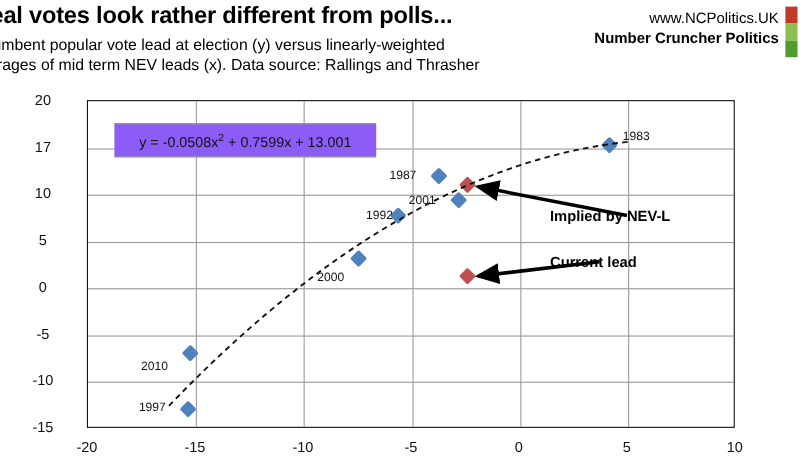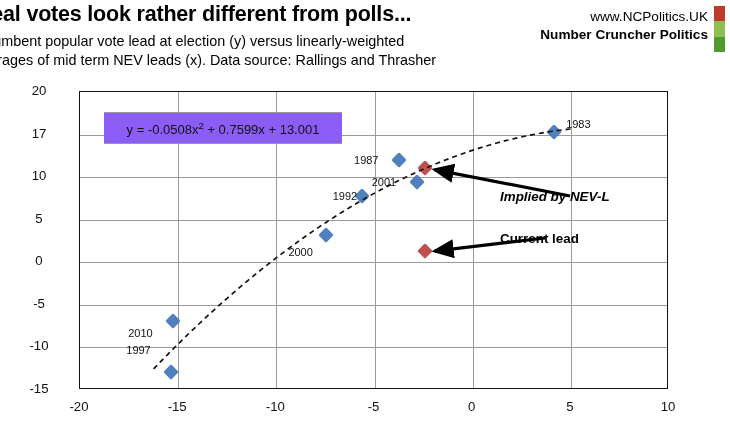--- a/index.html
+++ b/index.html
@@ -226,21 +226,21 @@
         <div class="pt-label" style="left: 354.023px; top: 159.966px;">1987</div>
         <div class="marker blue" title="2001" style="left: 416.693px; top: 182.103px;"></div>
         <div class="pt-label" style="left: 371.693px; top: 182.103px;">2001</div>
         <div class="marker blue" title="1992" style="left: 361.72px; top: 195.726px;"></div>
         <div class="pt-label" style="left: 316.72px; top: 195.726px; margin-left: 16px;">1992</div>
         <div class="marker blue" title="2005" style="left: 326.38px; top: 234.891px;"></div>
         <div class="pt-label" style="left: 288.38px; top: 251.891px;">2000</div>
         <div class="marker blue" title="2010" style="left: 173.24px; top: 320.886px;"></div>
         <div class="pt-label" style="left: 128.24px; top: 333px;">2010</div>
         <div class="marker blue" title="1997" style="left: 171.277px; top: 371.971px;"></div>
-        <div class="pt-label" style="left: 126.277px; top: 350px;">1997</div>
+        <div class="pt-label" style="left: 126.277px; top: 371px;">1997</div>
         <div class="marker red" title="Implied by NEV-L" style="left: 424.547px; top: 167.629px;"></div>
         <div class="marker red" title="Current polls" style="left: 424.547px; top: 251.069px;"></div>
       </div>
     <svg class="overlay" id="overlay">
       <defs>
         <marker id="arrowhead" markerWidth="7" markerHeight="7" refX="6" refY="3.0" orient="auto" markerUnits="strokeWidth">
           <polygon points="0,0 7,3 0,6" fill="#000000"></polygon>
         </marker>
       </defs>
       <g id="trend-group">
@@ -250,15 +250,15 @@
           <line x1="570" y1="196" x2="434.5466666666667" y2="169.62857142857143" stroke="#000000" stroke-width="3.2" marker-end="url(#arrowhead)"></line>
           <line x1="545" y1="238" x2="434.5466666666667" y2="251.06857142857143" stroke="#000000" stroke-width="3.2" marker-end="url(#arrowhead)"></line>
         </g>
     </svg>
 
     <div id="eqbox">
       <div><span>y = -0.0508x</span><span class="sup">2</span><span> + 0.7599x + 13.001</span></div>
     </div>
   </div>
 
-<div class="anno-text" style="left: 500px; top: 196px; font-style: italic;">Implied by NEV-L</div>
+<div class="anno-text" style="left: 500px; top: 196px;">Implied by NEV-L</div>
     <div class="anno-text" style="left: 500px; top: 238px;">Current lead</div>
   </div>
 
 </body></html>

